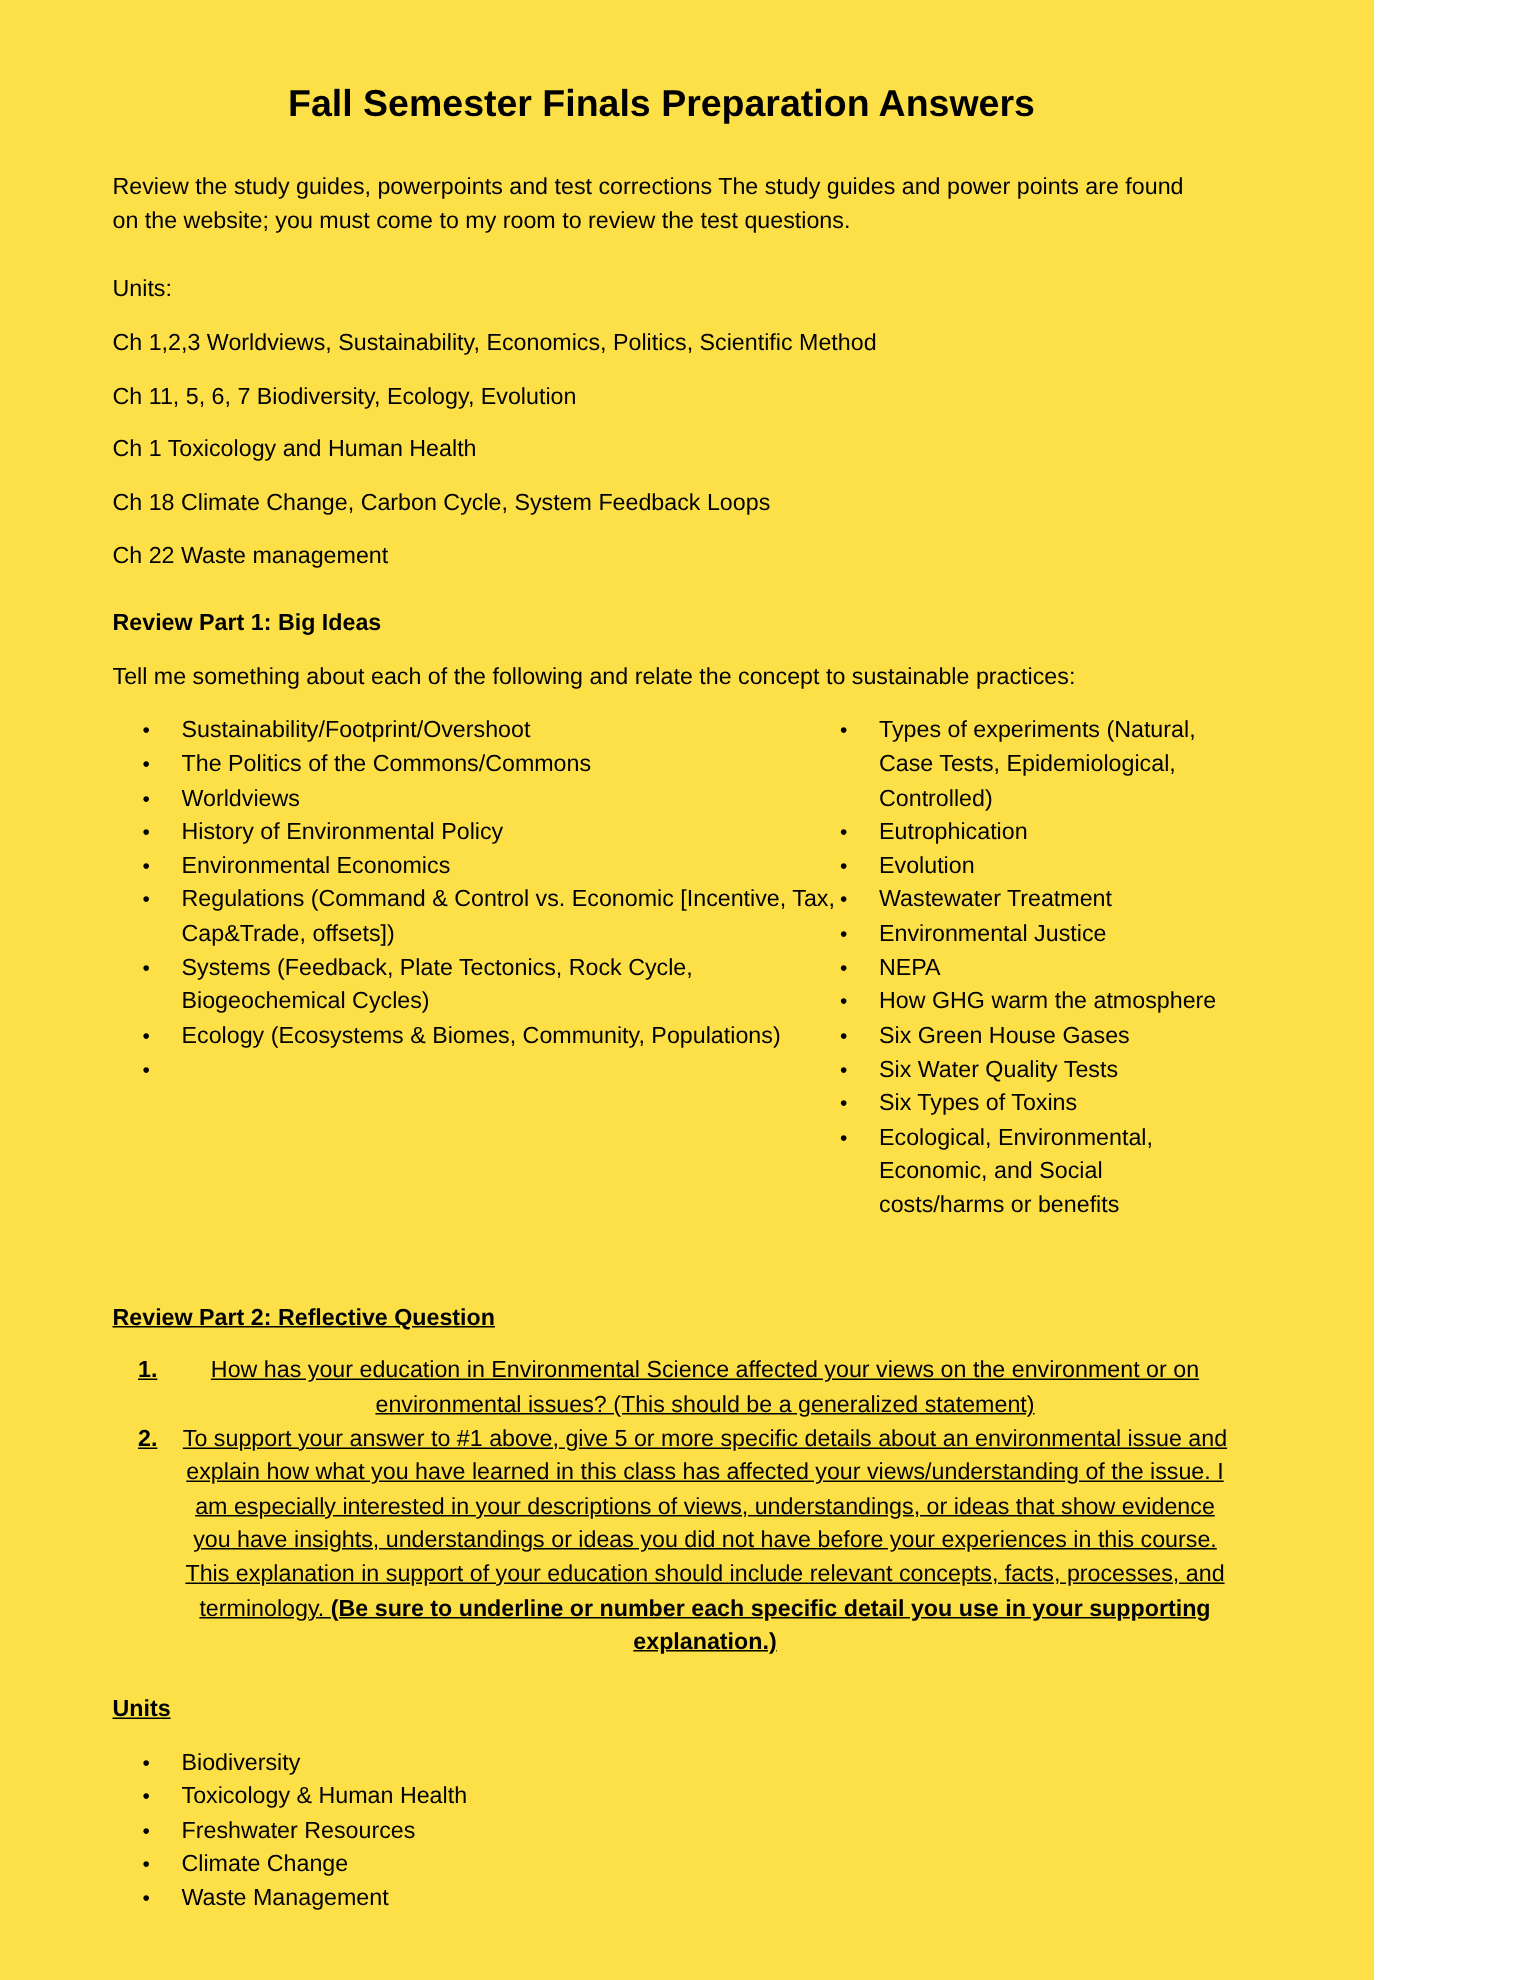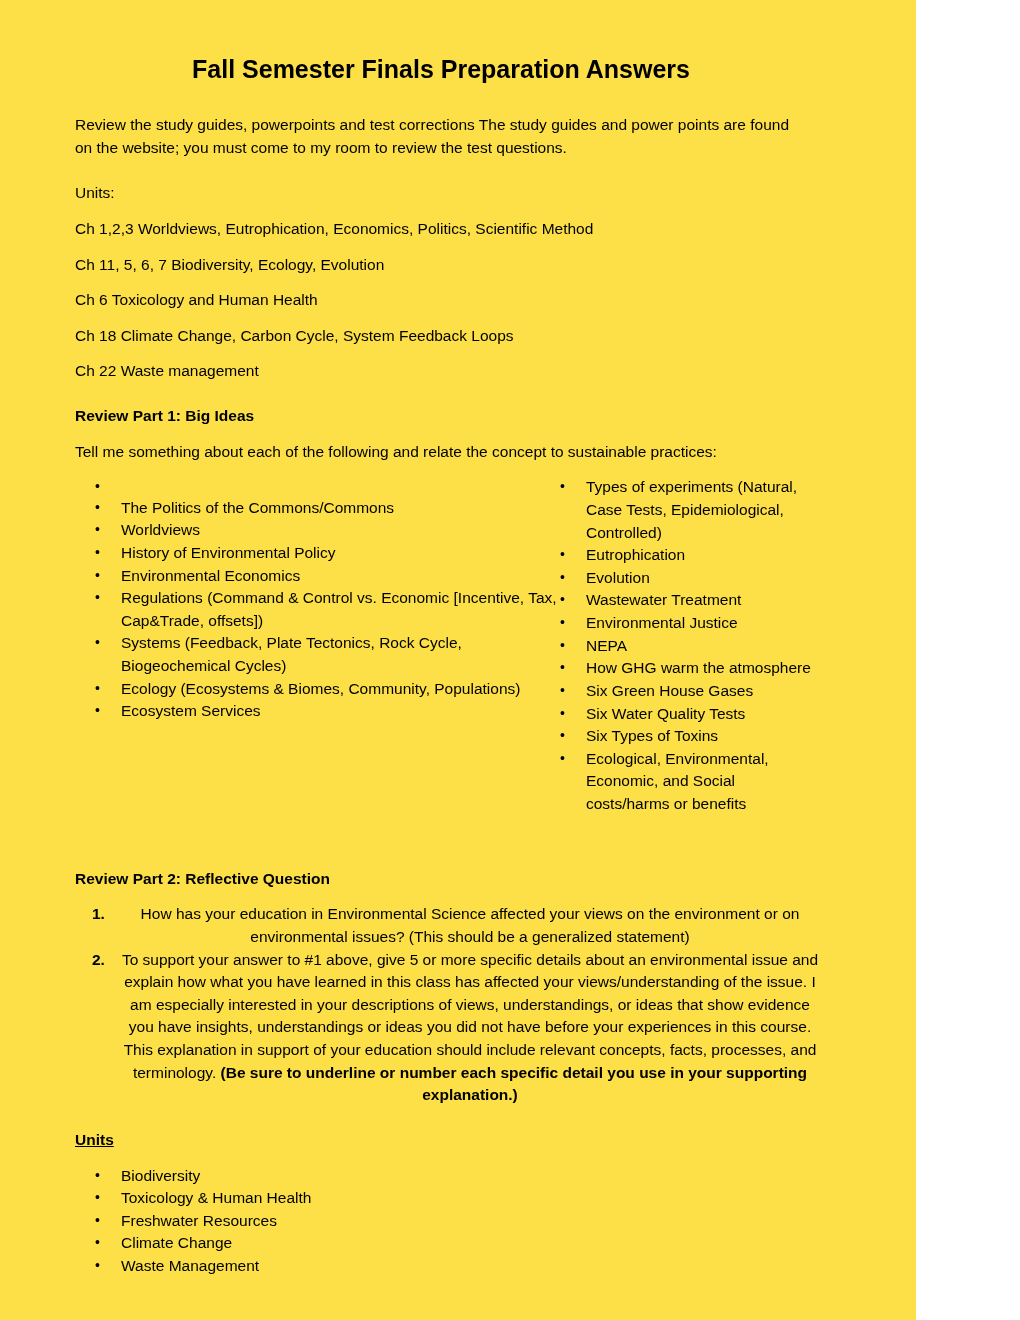--- a/index.html
+++ b/index.html
@@ -42,49 +42,50 @@
   .col-right li.bullet-item { padding-left: 0; }
   .bullet-marker { flex: 0 0 26px; font-size: 14px; }
   .bullet-text { flex: 1 1 auto; }
 
   
   ol.numbered { list-style: none; }
   ol.numbered li { display: flex; padding-left: 30px; }
   .num { flex: 0 0 28px; font-weight: bold; }
   .num-body { flex: 1 1 auto; text-align: center; }
 
-  .section-gap-large { margin-top: 52px; }
+  .section-gap-large { margin-top: 52px; text-decoration: underline; }
   .section-gap-med { margin-top: 22px; }
 </style>
 </head>
 <body>
 
 <div class="page">
 
   <h1 class="doc-title">Fall Semester Finals Preparation Answers</h1>
 
   <p class="para gap-after">Review the study guides, powerpoints and test corrections The study guides and power points are found on the website; you must come to my room to review the test questions.</p>
 
   <div>
     <p class="para">Units:</p>
-    <p class="para">Ch 1,2,3 Worldviews, Eutrophication, Economics, Politics, Scientific Method</p>
+    <p class="para">Ch 1,2,3 Worldviews, Sustainability, Economics, Politics, Scientific Method</p>
     <p class="para">Ch 11, 5, 6, 7 Biodiversity, Ecology, Evolution</p>
-    <p class="para">Ch 6 Toxicology and Human Health</p>
+    <p class="para">Ch 1 Toxicology and Human Health</p>
     <p class="para">Ch 18 Climate Change, Carbon Cycle, System Feedback Loops</p>
     <p class="para">Ch 22 Waste management</p>
   </div>
 
   <div class="section-gap-med">
     <p class="para bold">Review Part 1: Big Ideas</p>
     <p class="para">Tell me something about each of the following and relate the concept to sustainable practices:</p>
 
     <div class="two-col">
       <ul class="bullets col-left">
         <li class="bullet-item">
           <span class="bullet-marker">•</span>
+          <span class="bullet-text">Sustainability/Footprint/Overshoot</span>
         </li>
         <li class="bullet-item">
           <span class="bullet-marker">•</span>
           <span class="bullet-text">The Politics of the Commons/Commons</span>
         </li>
         <li class="bullet-item">
           <span class="bullet-marker">•</span>
           <span class="bullet-text">Worldviews</span>
         </li>
         <li class="bullet-item">
@@ -102,21 +103,20 @@
         <li class="bullet-item">
           <span class="bullet-marker">•</span>
           <span class="bullet-text">Systems (Feedback, Plate Tectonics, Rock Cycle, Biogeochemical Cycles)</span>
         </li>
         <li class="bullet-item">
           <span class="bullet-marker">•</span>
           <span class="bullet-text">Ecology (Ecosystems &amp; Biomes, Community, Populations)</span>
         </li>
         <li class="bullet-item">
           <span class="bullet-marker">•</span>
-          <span class="bullet-text">Ecosystem Services</span>
         </li>
       </ul>
 
       <ul class="bullets col-right">
         <li class="bullet-item">
           <span class="bullet-marker">•</span>
           <span class="bullet-text">Types of experiments (Natural, Case Tests, Epidemiological, Controlled)</span>
         </li>
         <li class="bullet-item">
           <span class="bullet-marker">•</span>

